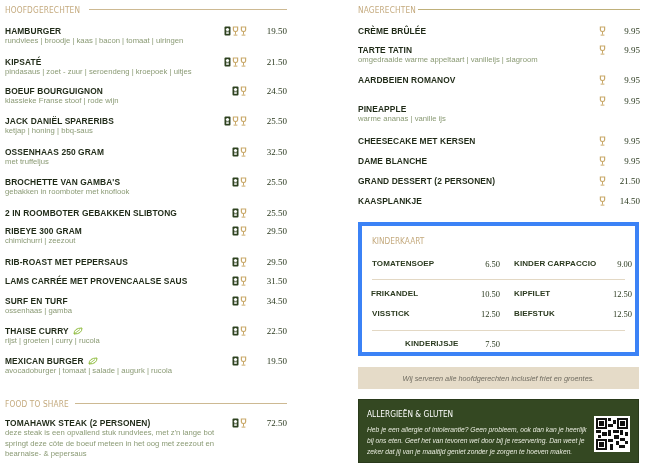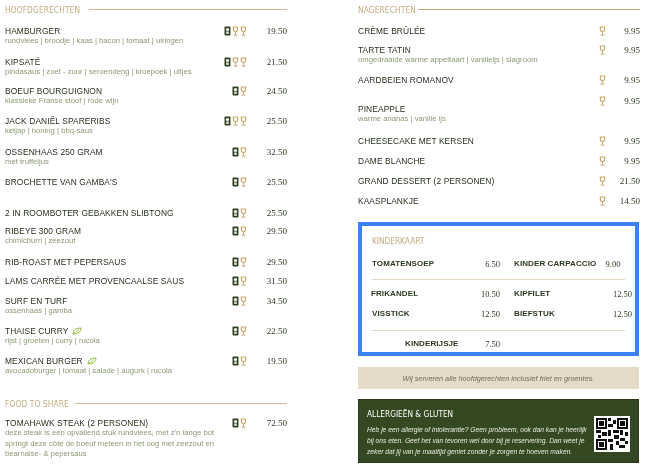--- a/index.html
+++ b/index.html
@@ -8,21 +8,21 @@
 
   .col-left { position: absolute; left: 5px; top: 0; width: 282px; }
   .col-right { position: absolute; left: 358px; top: 0; width: 282px; }
 
   .sec-head { display: flex; align-items: center; height: 18px; }
   .sec-title { font-family: "DejaVu Sans", sans-serif; font-size: 9.5px; letter-spacing: 0.2px; color: #c4aa7e; text-transform: uppercase; font-weight: normal; transform: scaleX(0.78); transform-origin: left center; white-space: nowrap; }
   .sec-line { flex: 1; height: 1px; background: #cdb992; margin-left: -12px; }
   .col-right .sec-line { background: #bfb07a; margin-left: -14px; }
 
   .item { position: relative; }
-  .item-name { font-size: 8.4px; font-weight: normal; color: #1f2a17; letter-spacing: 0.1px; line-height: 10px; display: flex; align-items: center; }
+  .item-name { font-size: 8.4px; font-weight: bold; color: #1f2a17; letter-spacing: 0.1px; line-height: 10px; display: flex; align-items: center; }
   .item-desc { font-size: 7.7px; color: #8a9a74; line-height: 10.5px; }
   .price { position: absolute; right: 0; top: 0; font-size: 8.4px; color: #2b3a1f; line-height: 10px; font-family: "Liberation Serif", serif; font-size: 9px; }
   .col-left .price { right: 0; }
   .icons { position: absolute; top: 0; display: flex; gap: 1px; align-items: flex-start; }
   .col-left .icons { right: 40px; }
   .col-right .icons { right: 34px; }
 
   .ic { width: 7px; height: 10px; display: inline-block; }
   .leaf { display: inline-block; margin-left: 4px; width: 10px; height: 8px; }
 
@@ -150,20 +150,21 @@
           <svg class="ic" viewBox="0 0 7 10">
             <use href="#wine"></use>
           </svg>
         </div>
         <div class="price">32.50</div>
       </div>
       <div class="item" style="position: absolute; left: 0px; width: 282px; top: 177px;">
         <div class="item-name">
           <span>BROCHETTE VAN GAMBA'S</span>
         </div>
+        <div class="item-desc" style="">gebakken in roomboter met knoflook</div>
         <div class="icons">
           <svg class="ic" viewBox="0 0 7 10">
             <use href="#beer"></use>
           </svg>
           <svg class="ic" viewBox="0 0 7 10">
             <use href="#wine"></use>
           </svg>
         </div>
         <div class="price">25.50</div>
       </div>
@@ -398,21 +399,21 @@
       </div>
     </div>
 </div>
 
 <div class="kk">
   <div class="kk-title">KINDERKAART</div>
 
   <div class="kk-row" style="left:10px; top:33px;">TOMATENSOEP</div>
   <div class="kk-price" style="left:100px; width:38px; top:33px;">6.50</div>
   <div class="kk-row" style="left:152px; top:33px;">KINDER CARPACCIO</div>
-  <div class="kk-price" style="left:232px; width:38px; top:33px;text-align:center;">9.00</div>
+  <div class="kk-price" style="left:232px; width:38px; top:33px;">9.00</div>
 
   <div class="kk-hr" style="top:53px;"></div>
 
   <div class="kk-row" style="left:9px; top:63px;">FRIKANDEL</div>
   <div class="kk-price" style="left:100px; width:38px; top:63px;">10.50</div>
   <div class="kk-row" style="left:152px; top:63px;">KIPFILET</div>
   <div class="kk-price" style="left:232px; width:38px; top:63px;">12.50</div>
 
   <div class="kk-row" style="left:10px; top:83px;">VISSTICK</div>
   <div class="kk-price" style="left:100px; width:38px; top:83px;">12.50</div>

